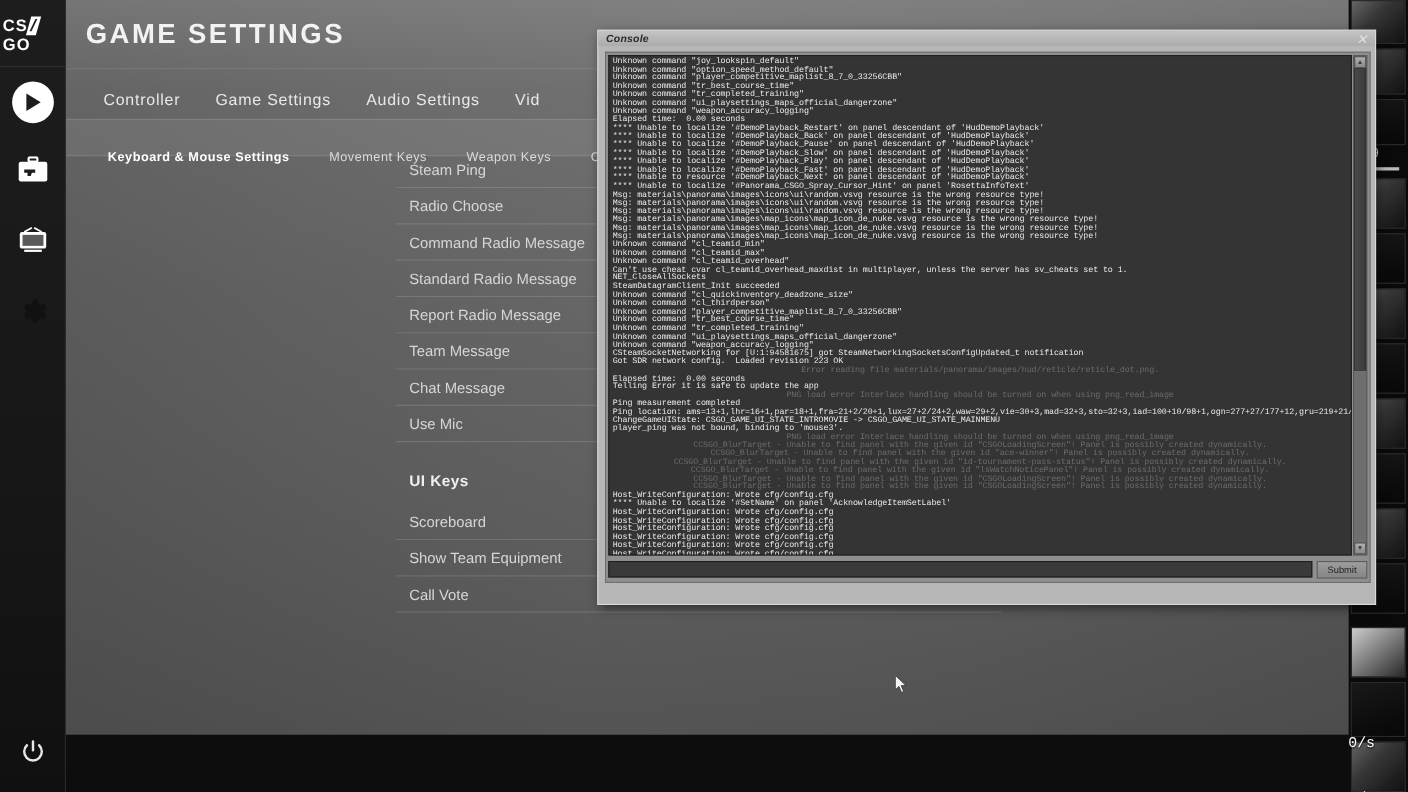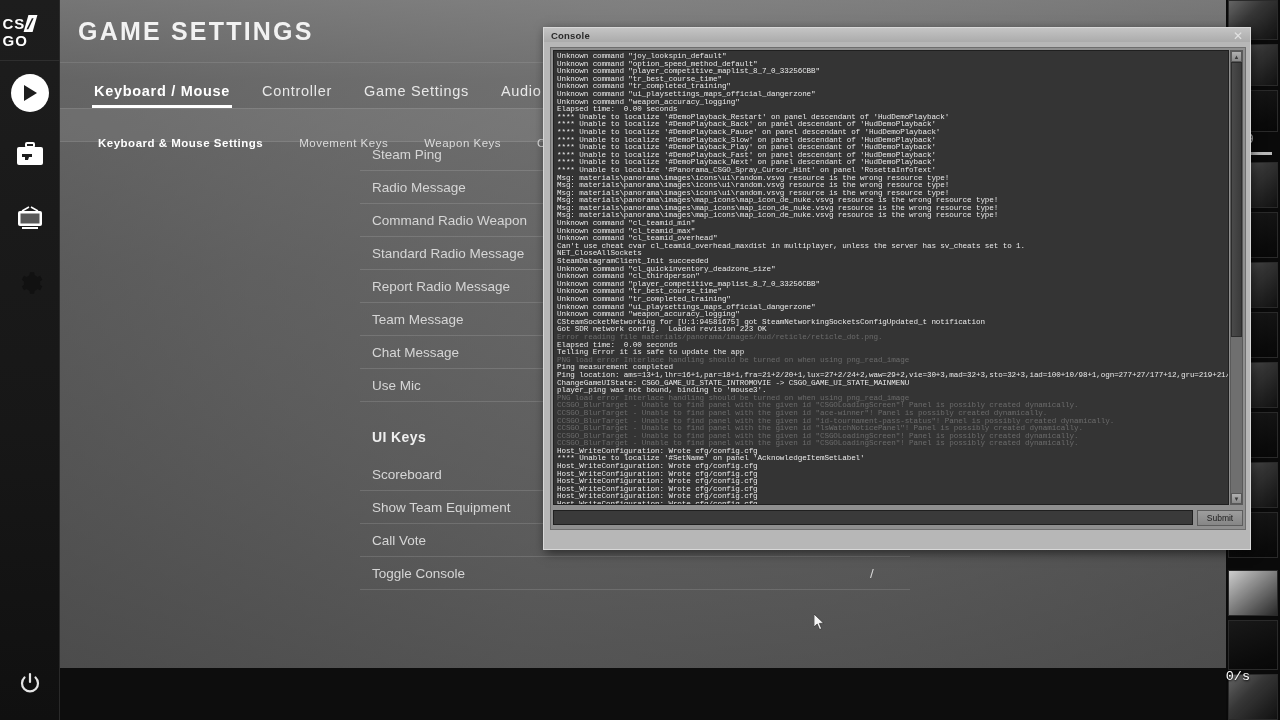--- a/index.html
+++ b/index.html
@@ -99,34 +99,34 @@
                gap:7px; cursor:pointer; }
   .reset-btn .txt { color:#f0f0f0; font-size:13px; font-weight:700; letter-spacing:1.1px;
                     font-family:"Liberation Sans",sans-serif; }
 
   
   .console { position:absolute; left:543px; top:27px; width:708px; height:523px;
              background:#b7b7b7; border:1px solid #d8d8d8;
              box-shadow: 2px 3px 10px rgba(0,0,0,0.55); }
   .con-title { height:14px; padding:1px 4px 0 7px; display:flex; align-items:center;
                justify-content:space-between;
-               background: linear-gradient(180deg,#c4c4c4,#ababab); }
+               background: linear-gradient(180deg,#c4c4c4,#ababab); font-style: italic; }
   .con-title .t { color:#2a2a2a; font-size:9.5px; font-weight:700;
                   font-family:"Liberation Sans",sans-serif; letter-spacing:.2px; }
   .con-close { color:#e2e2e2; font-size:12px; line-height:12px; cursor:pointer;
                font-family:"Liberation Sans",sans-serif; padding:0 3px; }
   .con-body { position:absolute; left:6px; top:19px; width:696px; height:483px;
               background:#8f8f8f; border:1px solid #6e6e6e; }
   .con-out { position:absolute; left:2px; top:2px; right:16px; bottom:24px;
              background:#343434; border:1px solid #1f1f1f; overflow:hidden;
              padding:2px 3px; }
   .con-line { font-family:"Liberation Mono", monospace; font-size:7.6px; line-height:7.6px;
               white-space:pre; letter-spacing:-0.1px; }
   .c-white  { color:#e9e9e9; }
-  .c-dim    { color:#6b6b6b; }
+  .c-dim    { color:#6b6b6b;text-align:center; }
   
   .con-scroll { position:absolute; right:2px; top:2px; width:13px; bottom:24px;
                 background:#6f6f6f; border:1px solid #5a5a5a; }
   .sb-btn { width:11px; height:11px; background:linear-gradient(180deg,#b0b0b0,#8a8a8a);
             border:1px solid #585858; display:flex; align-items:center; justify-content:center;
             font-size:6px; color:#3a3a3a; cursor:pointer; }
   .sb-up { position:absolute; top:0; left:0; }
   .sb-down { position:absolute; bottom:0; left:0; }
   .sb-thumb { position:absolute; left:0; top:11px; width:11px; height:275px;
               background:linear-gradient(90deg,#4a4a4a,#3a3a3a); border:1px solid #2c2c2c;
@@ -234,23 +234,20 @@
     </div>
   </div>
 
   <div class="settings">
 
     <div class="settings-head">
       <div class="page-title">GAME SETTINGS</div>
     </div>
 
     <div class="tabrow">
-      <div class="tab active">
-        <span>Keyboard / Mouse</span>
-      </div>
       <div class="tab">
         <span>Controller</span>
       </div>
       <div class="tab">
         <span>Game Settings</span>
       </div>
       <div class="tab">
         <span>Audio Settings</span>
       </div>
       <div class="tab">
@@ -272,25 +269,25 @@
         <span>Communication Keys</span>
       </div>
     </div>
 
     <div class="bindlist" id="bindlist">
         <div class="bindrow">
           <span class="lbl">Steam Ping</span>
           <span class="key"></span>
         </div>
         <div class="bindrow">
-          <span class="lbl">Radio Message</span>
-          <span class="key"></span>
-        </div>
-        <div class="bindrow">
-          <span class="lbl">Command Radio Weapon</span>
+          <span class="lbl">Radio Choose</span>
+          <span class="key"></span>
+        </div>
+        <div class="bindrow">
+          <span class="lbl">Command Radio Message</span>
           <span class="key"></span>
         </div>
         <div class="bindrow">
           <span class="lbl">Standard Radio Message</span>
           <span class="key"></span>
         </div>
         <div class="bindrow">
           <span class="lbl">Report Radio Message</span>
           <span class="key"></span>
         </div>
@@ -314,24 +311,20 @@
           <span class="lbl">Scoreboard</span>
           <span class="key"></span>
         </div>
         <div class="bindrow">
           <span class="lbl">Show Team Equipment</span>
           <span class="key"></span>
         </div>
         <div class="bindrow">
           <span class="lbl">Call Vote</span>
           <span class="key"></span>
-        </div>
-        <div class="bindrow">
-          <span class="lbl">Toggle Console</span>
-          <span class="key">/</span>
         </div>
       </div>
   </div>
 
   <div class="netgraph">
     <div class="ng-row">
       <span class="ng-left">fps:   116  var:   0.2 ms  ping: 0 ms</span>
       <span class="ng-right">up: 64.0/s</span>
     </div>
     <div class="ng-row">
@@ -367,21 +360,21 @@
           <div class="con-line c-white">Unknown command "tr_completed_training"</div>
           <div class="con-line c-white">Unknown command "ui_playsettings_maps_official_dangerzone"</div>
           <div class="con-line c-white">Unknown command "weapon_accuracy_logging"</div>
           <div class="con-line c-white">Elapsed time:  0.00 seconds</div>
           <div class="con-line c-white">**** Unable to localize '#DemoPlayback_Restart' on panel descendant of 'HudDemoPlayback'</div>
           <div class="con-line c-white">**** Unable to localize '#DemoPlayback_Back' on panel descendant of 'HudDemoPlayback'</div>
           <div class="con-line c-white">**** Unable to localize '#DemoPlayback_Pause' on panel descendant of 'HudDemoPlayback'</div>
           <div class="con-line c-white">**** Unable to localize '#DemoPlayback_Slow' on panel descendant of 'HudDemoPlayback'</div>
           <div class="con-line c-white">**** Unable to localize '#DemoPlayback_Play' on panel descendant of 'HudDemoPlayback'</div>
           <div class="con-line c-white">**** Unable to localize '#DemoPlayback_Fast' on panel descendant of 'HudDemoPlayback'</div>
-          <div class="con-line c-white">**** Unable to localize '#DemoPlayback_Next' on panel descendant of 'HudDemoPlayback'</div>
+          <div class="con-line c-white">**** Unable to resource '#DemoPlayback_Next' on panel descendant of 'HudDemoPlayback'</div>
           <div class="con-line c-white">**** Unable to localize '#Panorama_CSGO_Spray_Cursor_Hint' on panel 'RosettaInfoText'</div>
           <div class="con-line c-white">Msg: materials\panorama\images\icons\ui\random.vsvg resource is the wrong resource type!</div>
           <div class="con-line c-white">Msg: materials\panorama\images\icons\ui\random.vsvg resource is the wrong resource type!</div>
           <div class="con-line c-white">Msg: materials\panorama\images\icons\ui\random.vsvg resource is the wrong resource type!</div>
           <div class="con-line c-white">Msg: materials\panorama\images\map_icons\map_icon_de_nuke.vsvg resource is the wrong resource type!</div>
           <div class="con-line c-white">Msg: materials\panorama\images\map_icons\map_icon_de_nuke.vsvg resource is the wrong resource type!</div>
           <div class="con-line c-white">Msg: materials\panorama\images\map_icons\map_icon_de_nuke.vsvg resource is the wrong resource type!</div>
           <div class="con-line c-white">Unknown command "cl_teamid_min"</div>
           <div class="con-line c-white">Unknown command "cl_teamid_max"</div>
           <div class="con-line c-white">Unknown command "cl_teamid_overhead"</div>

